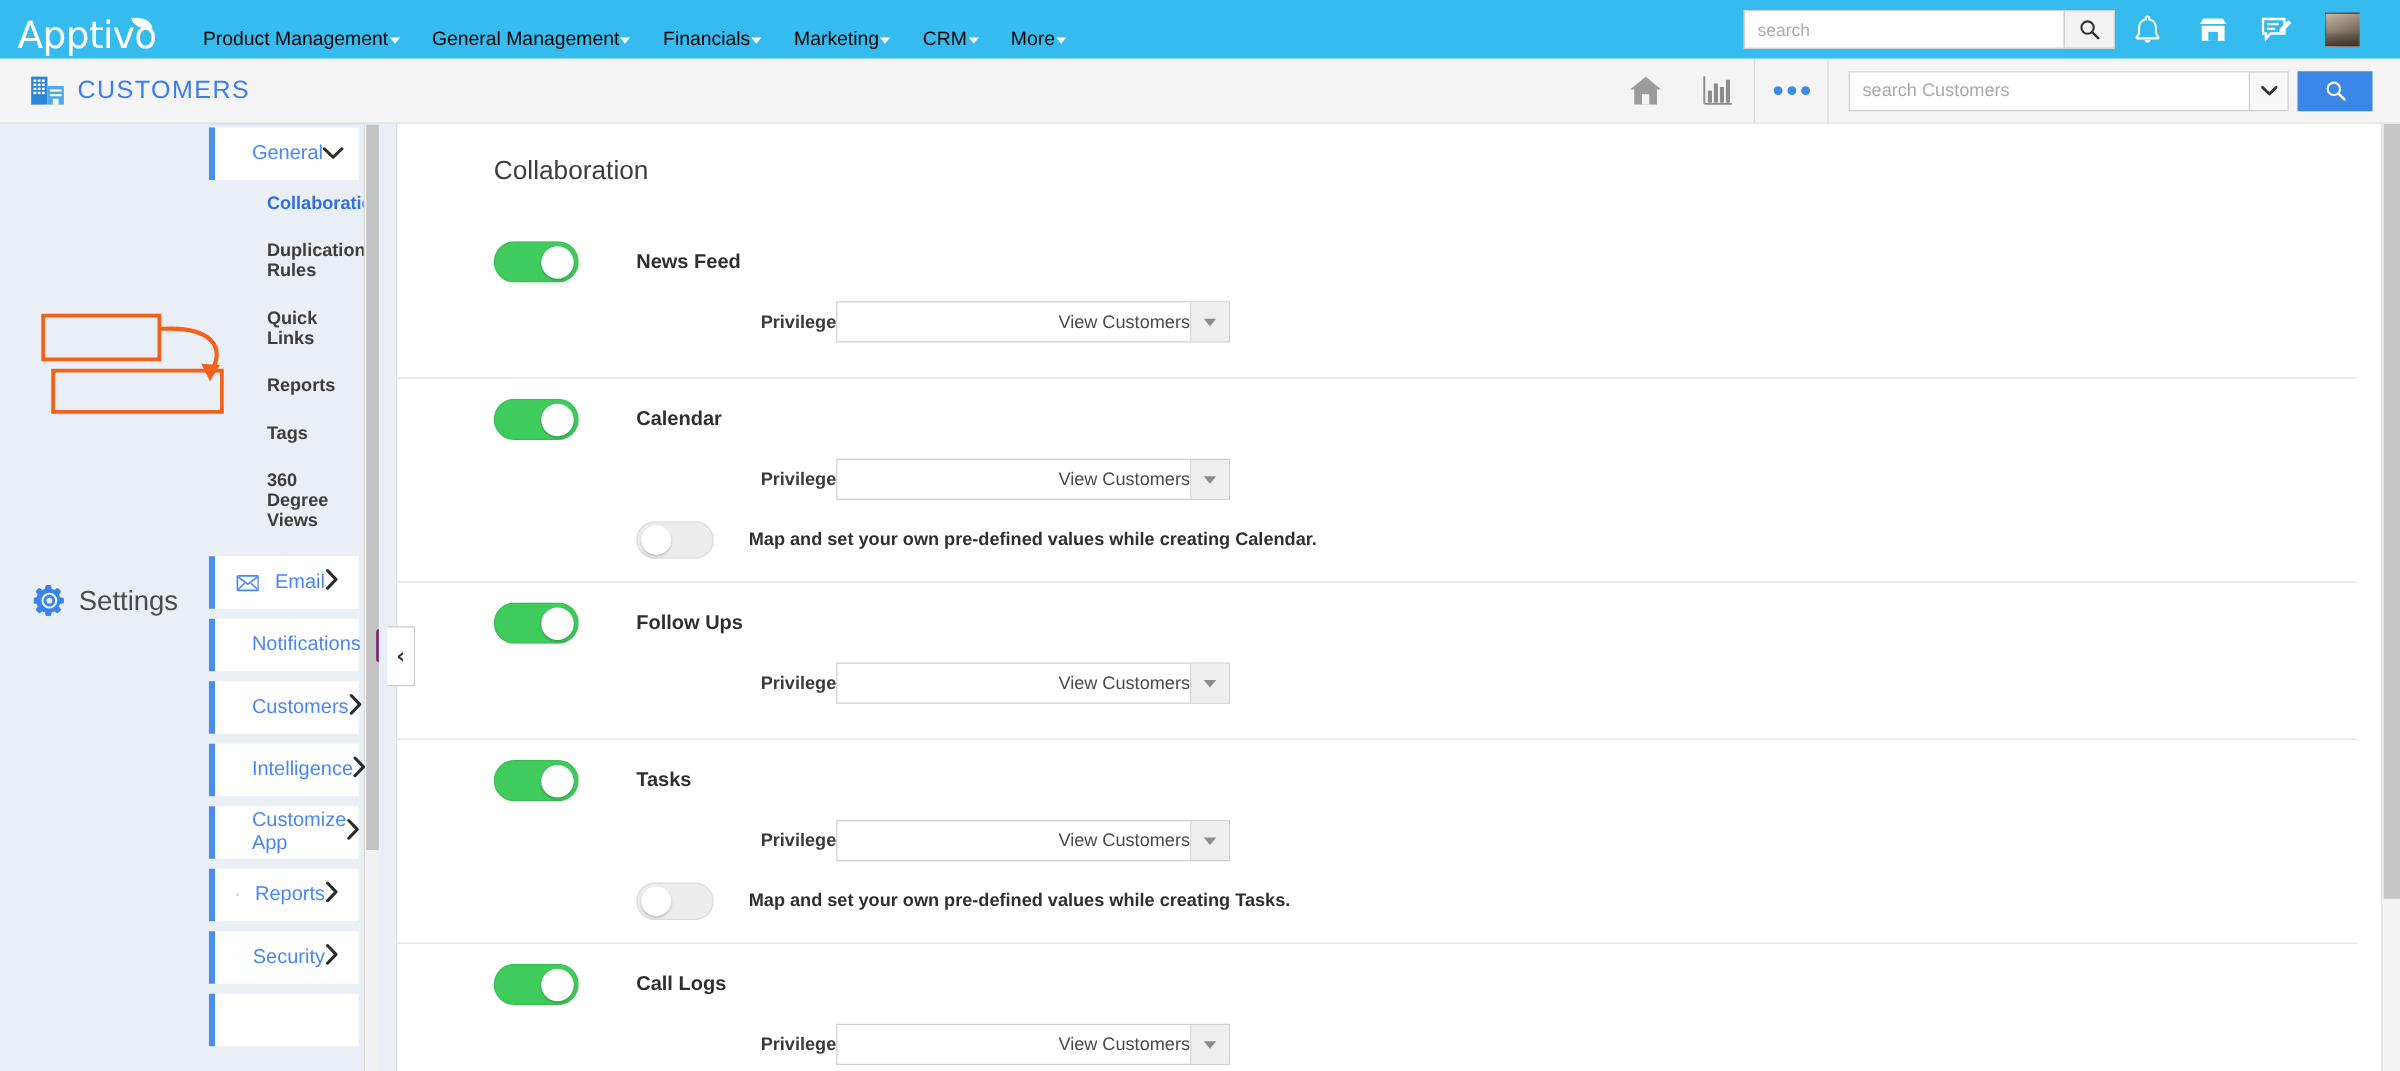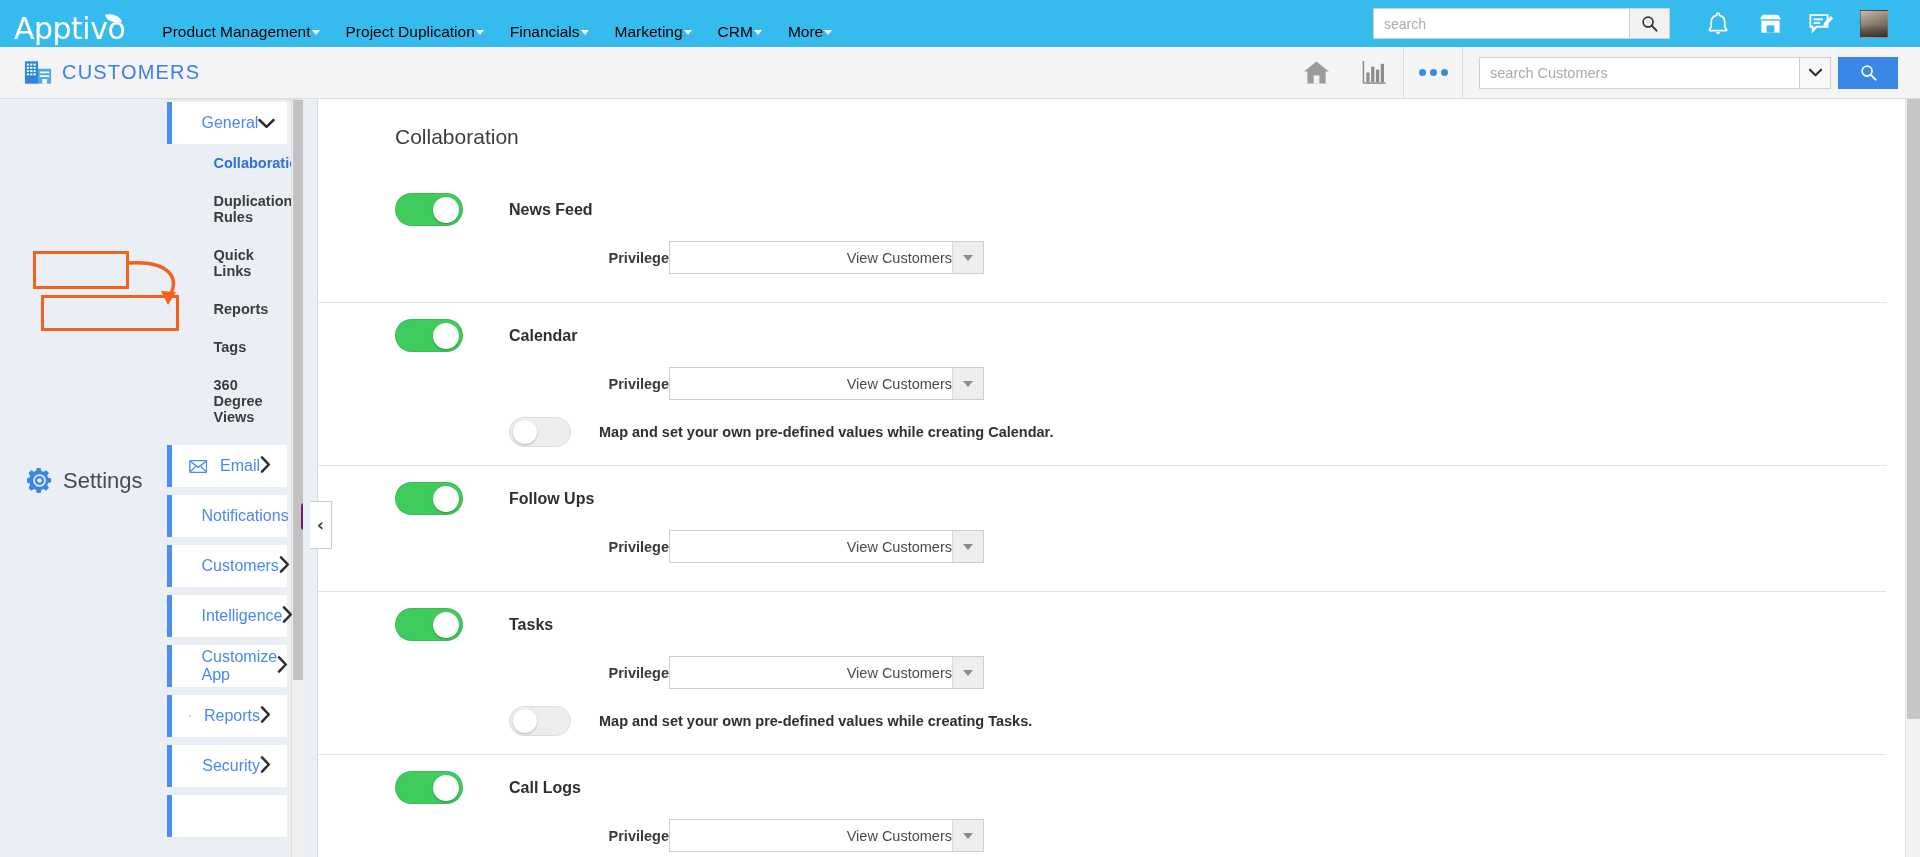--- a/index.html
+++ b/index.html
@@ -60,21 +60,20 @@
   .topright {
     margin-left: auto;
     display: flex;
     align-items: center;
     gap: 0;
     padding-right: 20px;
   }
   .gsearch-wrap {
     display: flex;
     height: 31px;
-    margin-right: 22px;
   }
   .gsearch-input {
     width: 256px;
     height: 31px;
     border: 1px solid #d0d0d0;
     border-right: none;
     background: #fff;
     font-size: 14px;
     color: #333;
     padding: 0 10px;
@@ -436,21 +435,21 @@
     <span>Apptivo</span>
     <span class="leaf"></span>
   </div>
 
   <div class="navmenu">
     <div class="navitem">
       <span>Product Management</span>
       <span class="caret"></span>
     </div>
     <div class="navitem">
-      <span>Project Duplication</span>
+      <span>General Management</span>
       <span class="caret"></span>
     </div>
     <div class="navitem">
       <span>Financials</span>
       <span class="caret"></span>
     </div>
     <div class="navitem">
       <span>Marketing</span>
       <span class="caret"></span>
     </div>

